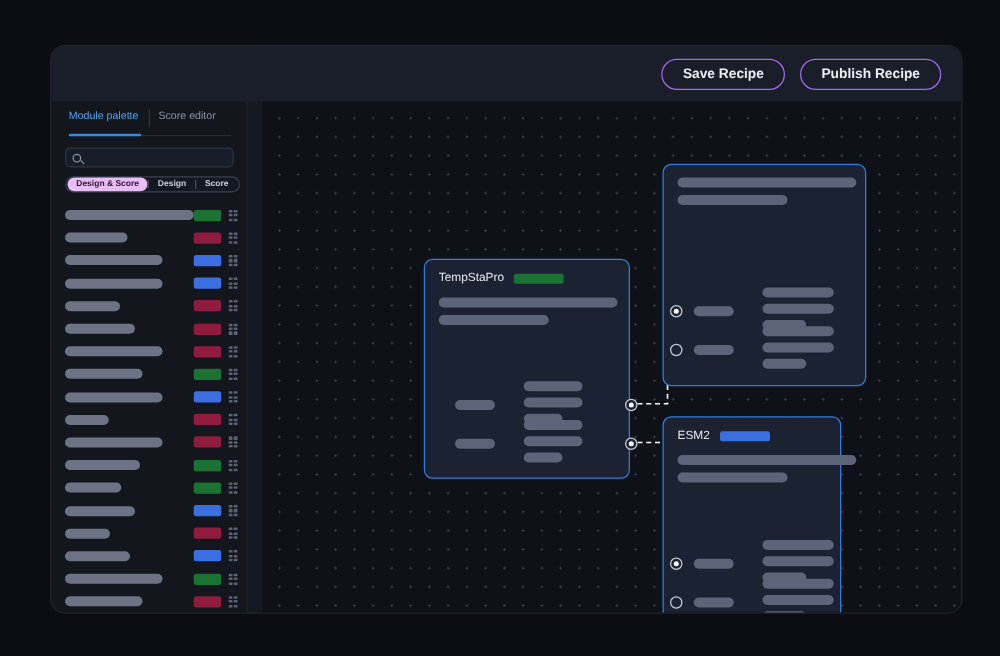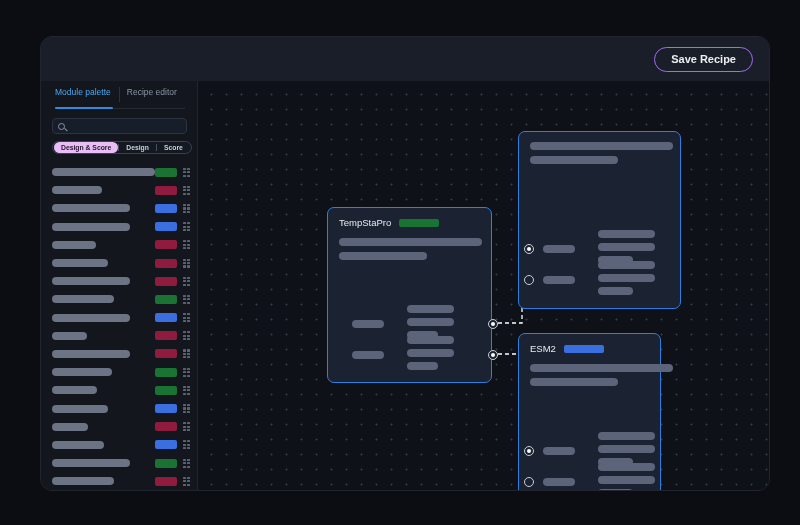--- a/index.html
+++ b/index.html
@@ -38,20 +38,21 @@
     font-weight: bold;
     display: flex; align-items: center; justify-content: center;
     cursor: pointer;
     white-space: nowrap;
   }
   
   #body-row {
     position: absolute; left: 0; top: 44px;
     width: 100%; height: 411px;
     display: flex;
+    gap: 12px;
   }
   
   #sidebar {
     width: 157px; height: 100%;
     background: #13161d;
     border-right: 1px solid #20252f;
     position: relative;
     overflow: hidden;
   }
   #tabs {
@@ -235,30 +236,31 @@
     pointer-events: none;
   }
 </style>
 </head>
 <body>
 
 <div id="app-window">
 
   <div id="toolbar">
     <div class="pill-btn">Save Recipe</div>
+    <div class="pill-btn">Publish Recipe</div>
   </div>
 
   <div id="body-row">
 
     <div id="sidebar">
 
       <div id="tabs">
         <div class="tab active">Module palette</div>
         <div class="tab-sep"></div>
-        <div class="tab">Recipe editor</div>
+        <div class="tab">Score editor</div>
       </div>
 
       <div id="search-box">
         <span class="search-glass"></span>
         <span id="search-input-text"></span>
       </div>
 
       <div id="chips">
         <div class="chip active">Design &amp; Score</div>
         <div class="chip-div"></div>

